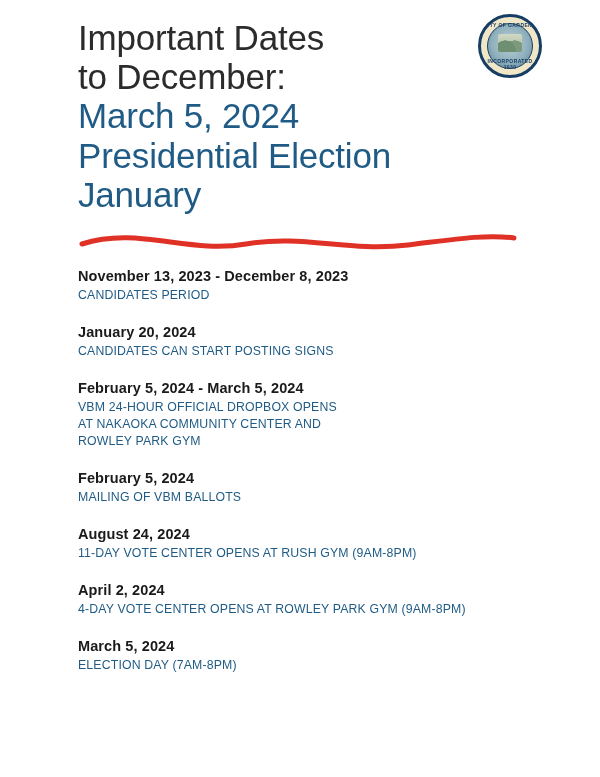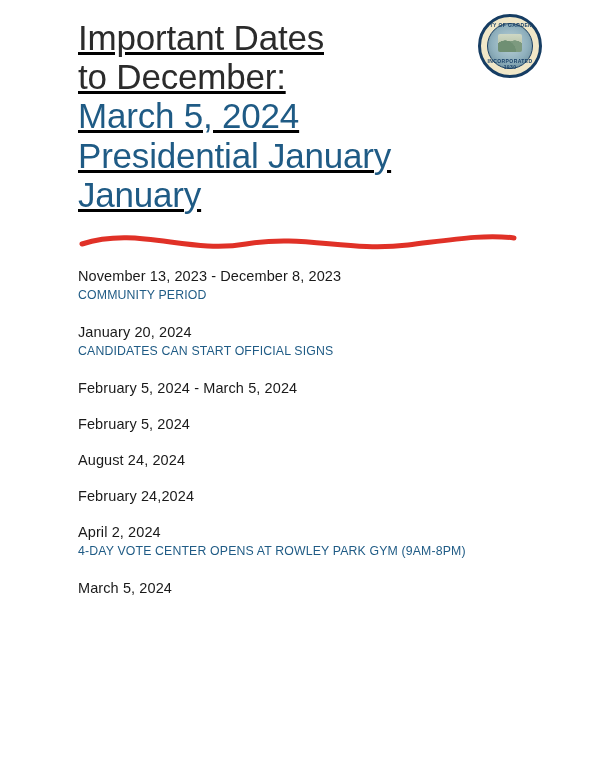--- a/index.html
+++ b/index.html
@@ -19,21 +19,20 @@
     position: relative;
     width: 600px;
     height: 777px;
     box-sizing: border-box;
   }
 
   
   .header {
     position: relative;
     padding: 18px 0 0 78px;
-    text-decoration: underline;
   }
   .title-block {
     line-height: 1.12;
   }
   .title-line {
     font-size: 35px;
     letter-spacing: -0.2px;
     font-weight: 400;
     white-space: nowrap;
   }
@@ -110,21 +109,21 @@
   .entries {
     margin: 8px 0 0 78px;
     width: 470px;
   }
   .entry {
     margin-bottom: 20px;
   }
   .entry-date {
     color: #1a1a1a;
     font-size: 14.5px;
-    font-weight: normal;
+    font-weight: bold;
     letter-spacing: 0.1px;
     margin-bottom: 3px;
   }
   .entry-desc {
     color: #1f5b85;
     font-size: 12.3px;
     letter-spacing: 0.15px;
     line-height: 1.38;
   }
   .entry-desc div {
@@ -134,21 +133,21 @@
 </head>
 <body>
 
 <div class="page">
 
   <div class="header">
     <div class="title-block">
       <div class="title-line title-dark">Important Dates</div>
       <div class="title-line title-dark">to December:</div>
       <div class="title-line title-blue">March 5, 2024</div>
-      <div class="title-line title-blue">Presidential January</div>
+      <div class="title-line title-blue">Presidential Election</div>
       <div class="title-line title-blue">January</div>
     </div>
 
     <div class="seal">
       <div class="seal-inner">
         <div class="seal-hills"></div>
       </div>
       <div class="seal-band">
         <div class="seal-text-top">CITY OF GARDENA</div>
         <div class="seal-text-bottom">INCORPORATED 1930</div>
@@ -158,52 +157,65 @@
 
   <svg class="divider" viewBox="0 0 440 28" preserveAspectRatio="none">
     <path d="M4,16 C60,-2 110,26 168,16 C226,6 268,24 330,17 C372,12 406,6 436,10" fill="none" stroke="#e03127" stroke-width="5" stroke-linecap="round"></path>
   </svg>
 
   <div class="entries">
 
     <div class="entry">
       <div class="entry-date">November 13, 2023 - December 8, 2023</div>
       <div class="entry-desc">
-        <div>COMMUNITY PERIOD</div>
+        <div>CANDIDATES PERIOD</div>
       </div>
     </div>
 
     <div class="entry">
       <div class="entry-date">January 20, 2024</div>
       <div class="entry-desc">
-        <div>CANDIDATES CAN START OFFICIAL SIGNS</div>
+        <div>CANDIDATES CAN START POSTING SIGNS</div>
       </div>
     </div>
 
     <div class="entry">
       <div class="entry-date">February 5, 2024 - March 5, 2024</div>
+      <div class="entry-desc">
+        <div>VBM 24-HOUR OFFICIAL DROPBOX OPENS</div>
+        <div>AT NAKAOKA COMMUNITY CENTER AND</div>
+        <div>ROWLEY PARK GYM</div>
+      </div>
     </div>
 
     <div class="entry">
       <div class="entry-date">February 5, 2024</div>
+      <div class="entry-desc">
+        <div>MAILING OF VBM BALLOTS</div>
+      </div>
     </div>
 
     <div class="entry">
       <div class="entry-date">August 24, 2024</div>
-    </div>
-
-    <div class="entry">
-      <div class="entry-date">February 24,2024</div>
+      <div class="entry-desc">
+        <div>11-DAY VOTE CENTER OPENS AT RUSH GYM (9AM-8PM)</div>
+      </div>
+    </div>
+
+    <div class="entry">
     </div>
 
     <div class="entry">
       <div class="entry-date">April 2, 2024</div>
       <div class="entry-desc">
         <div>4-DAY VOTE CENTER OPENS AT ROWLEY PARK GYM (9AM-8PM)</div>
       </div>
     </div>
 
     <div class="entry">
       <div class="entry-date">March 5, 2024</div>
+      <div class="entry-desc">
+        <div>ELECTION DAY (7AM-8PM)</div>
+      </div>
     </div>
 
   </div>
 </div>
 
 </body></html>

